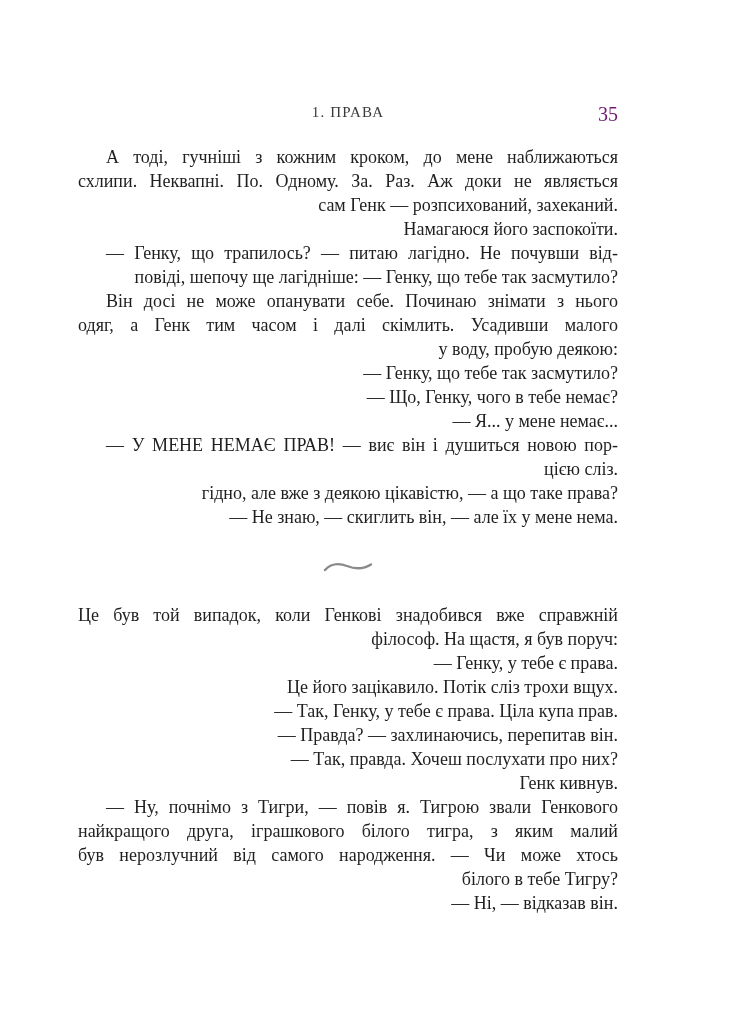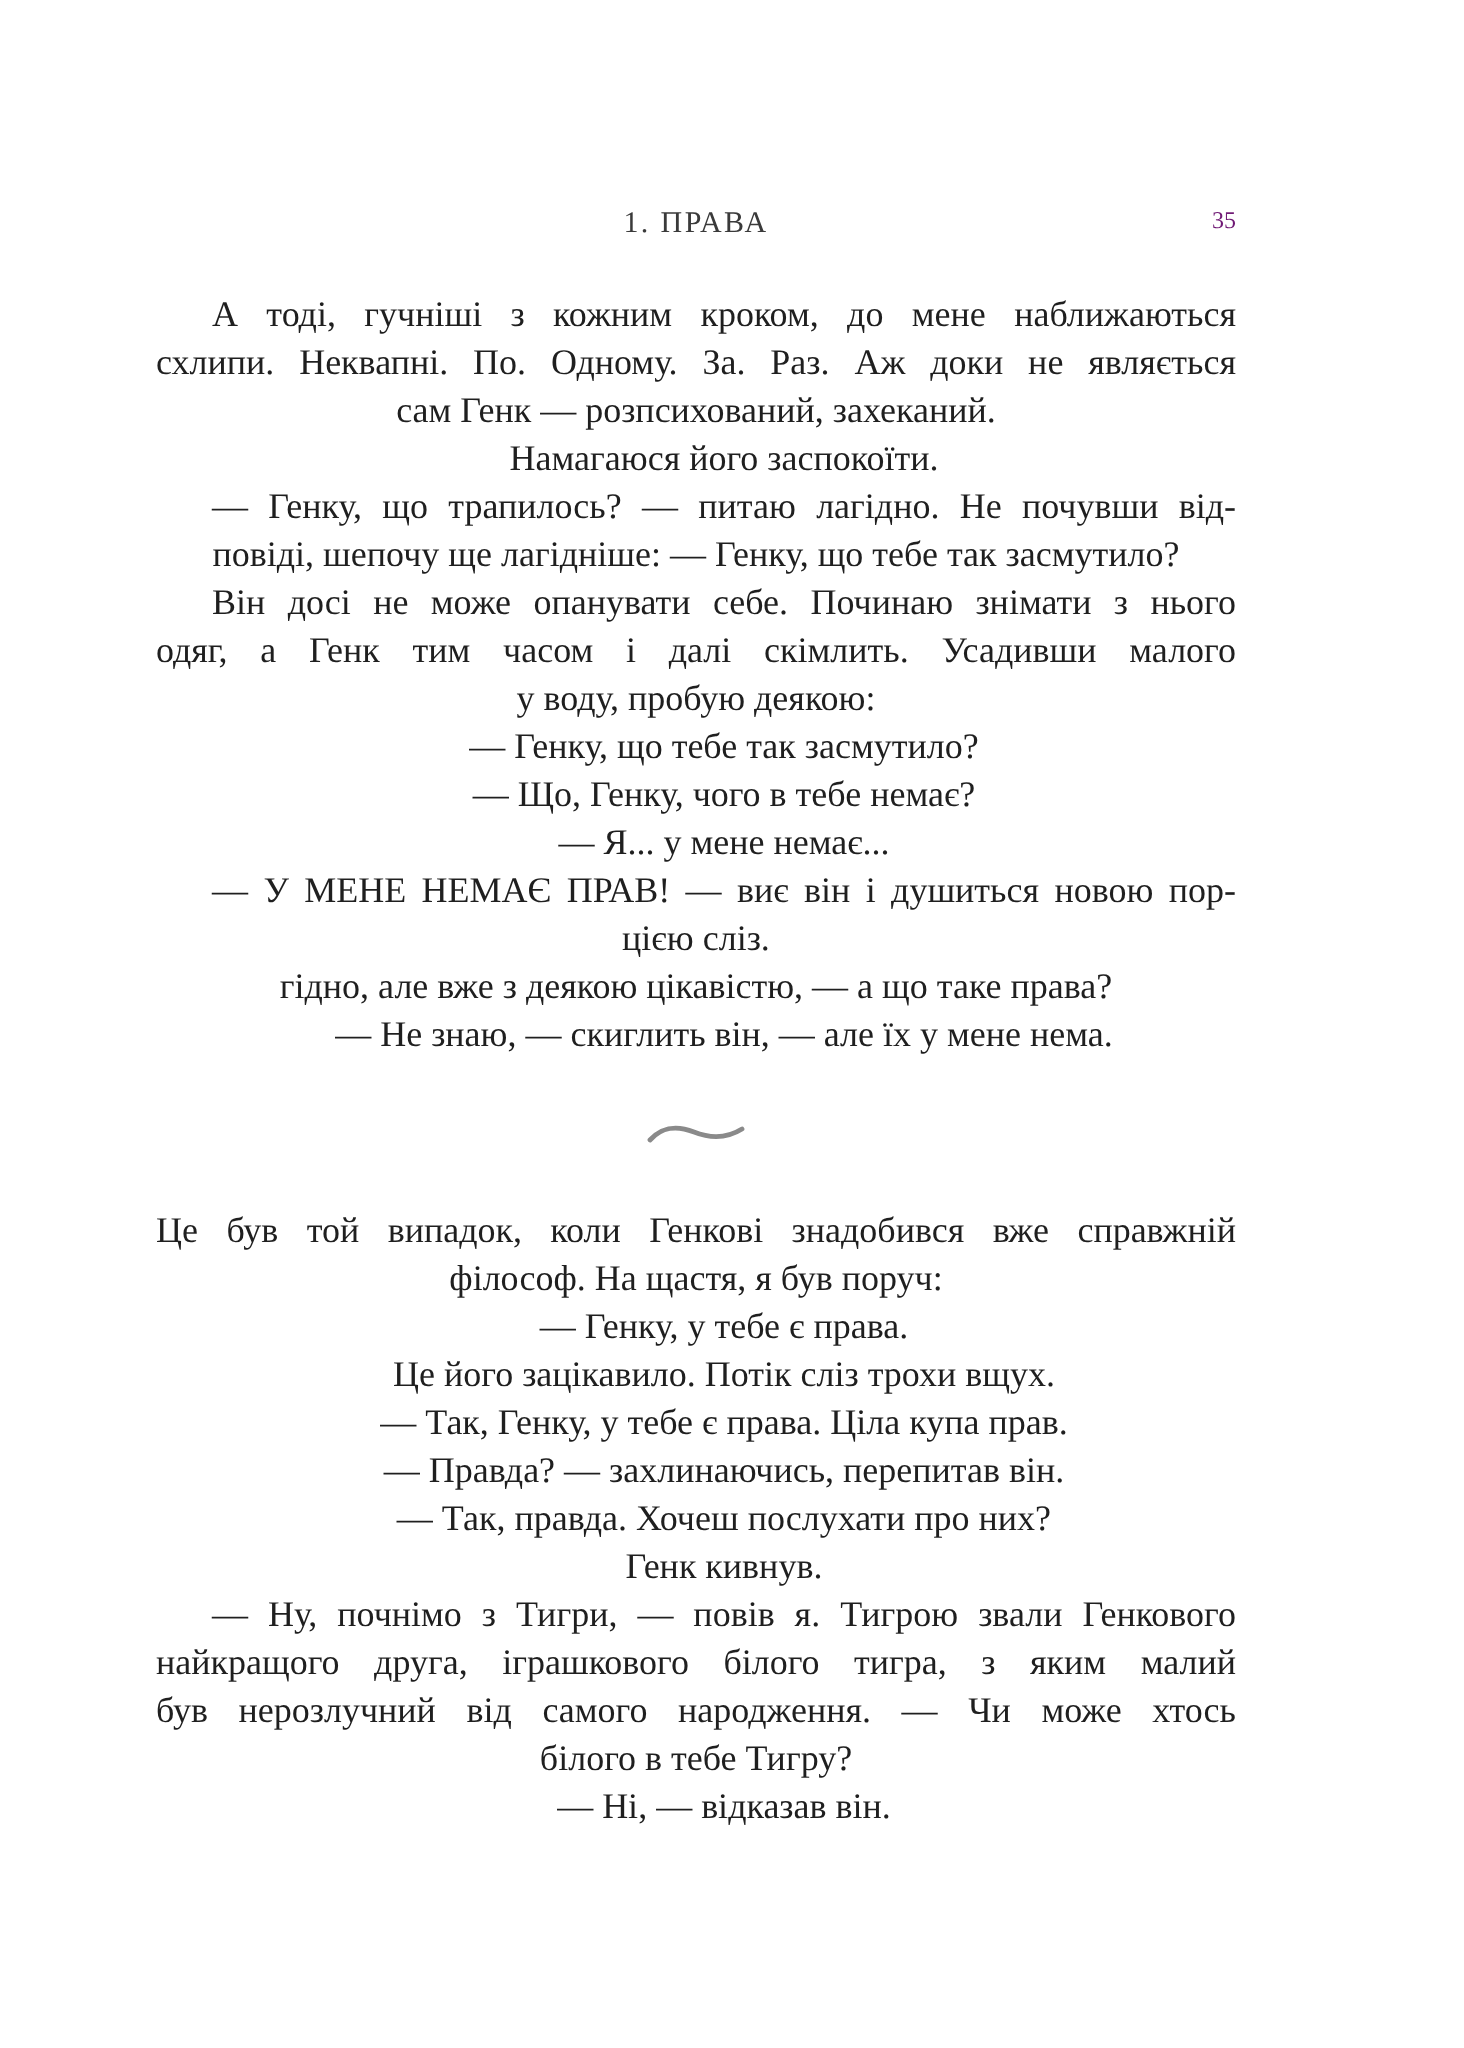--- a/index.html
+++ b/index.html
@@ -25,35 +25,35 @@
     display: block;
     text-align: center;
     font-size: 15px;
     letter-spacing: 1.2px;
     color: #3a3a3a;
   }
   .page-number {
     position: absolute;
     top: -1px;
     right: 0;
-    font-size: 12px;
+    font-size: 20px;
     color: #701a75;
   }
   .text-block {
     position: absolute;
     top: 129px;
     left: 78px;
     width: 540px;
     font-size: 18px;
   }
   .para { }
   .line {
     line-height: 24px;
     white-space: normal;
-    text-align: center;
+    text-align: right;
   }
   .line.just {
     text-align: justify;
     text-align-last: justify;
     font-family: Liberation Serif, serif;
   }
   .line.first {
     text-indent: 28px;
   }
   .separator {

